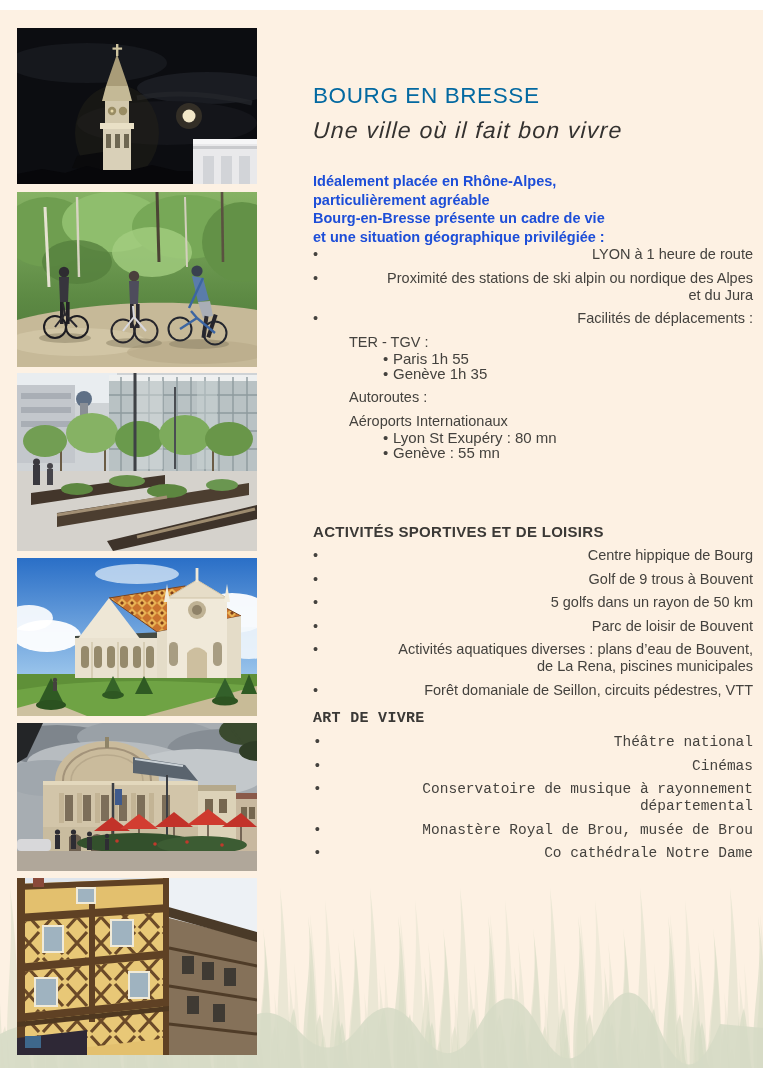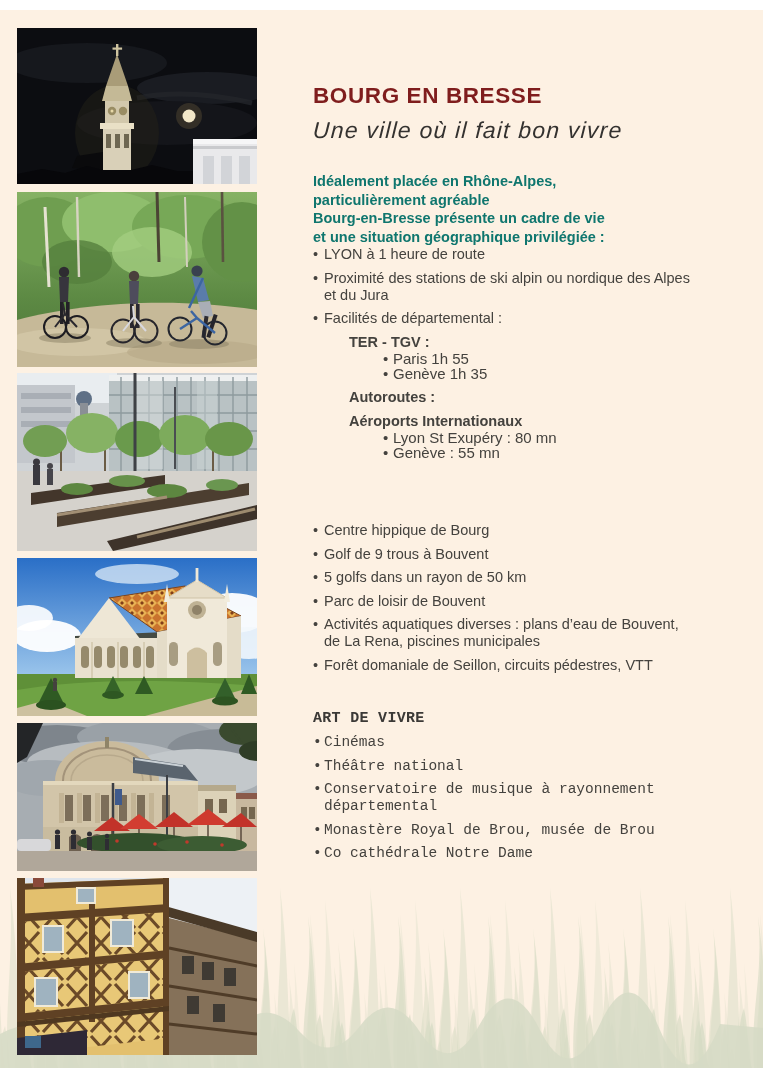--- a/index.html
+++ b/index.html
@@ -4,30 +4,30 @@
 <style>
   html,body{margin:0;padding:0;}
   body{width:763px;height:1080px;background:#ffffff;font-family:"Liberation Sans",sans-serif;position:relative;overflow:hidden;}
   .page{position:absolute;left:0;top:0;width:763px;height:1080px;background:#ffffff;}
   .sheet{position:absolute;left:0;top:10px;width:763px;height:1058px;background:#fdf1e3;overflow:hidden;}
   .grass{position:absolute;left:0;bottom:0;width:763px;height:210px;z-index:0;}
   .photo{position:absolute;left:17px;margin:0;padding:0;z-index:1;}
   .photo svg{display:block;}
   .content{position:absolute;left:313px;top:0;width:440px;z-index:1;color:#44423e;}
   .title-block{position:absolute;left:0;top:73px;width:440px;}
-  .page-title{margin:0;font-size:22.5px;line-height:26px;font-weight:bold;color:#7f1d1d;letter-spacing:0.6px;}
+  .page-title{margin:0;font-size:22.5px;line-height:26px;font-weight:normal;color:#0369a1;letter-spacing:0.6px;}
   .page-subtitle{margin:6px 0 0;font-size:23px;line-height:30px;font-style:italic;color:#343230;letter-spacing:1.2px;transform:skewX(-3deg);transform-origin:left;}
   .intro-block{position:absolute;left:0;top:162px;width:440px;}
-  .intro-line{font-weight:bold;font-size:14.5px;line-height:18.5px;color:#0f766e;}
+  .intro-line{font-weight:bold;font-size:14.5px;line-height:18.5px;color:#1d4ed8;}
   ul.blist{list-style:none;margin:0;padding:0;}
-  ul.blist>li{position:relative;padding-left:11px;font-size:14.5px;line-height:17px;margin-bottom:6.5px;white-space:pre-line;}
+  ul.blist>li{position:relative;padding-left:11px;font-size:14.5px;line-height:17px;margin-bottom:6.5px;white-space:pre-line;text-align:right;}
   ul.blist>li::before{content:"\2022";position:absolute;left:0;top:0;color:#44423e;}
   .geo-list{margin-top:5px;}
   .tgroup{margin-left:36px;margin-top:3px;margin-bottom:7px;}
-  .tgroup-label{font-size:14.5px;line-height:17px;font-weight:bold;}
+  .tgroup-label{font-size:14.5px;line-height:17px;}
   ul.sublist{list-style:none;margin:0 0 0 34px;padding:0;}
   ul.sublist>li{position:relative;padding-left:10px;font-size:15px;line-height:15.5px;}
   ul.sublist>li::before{content:"\2022";position:absolute;left:0;top:0;}
   .section{position:absolute;left:0;width:440px;}
   .section-sports{top:512px;}
   .section-art{top:699px;font-family:Liberation Mono, monospace;}
   .section-heading{margin:0 0 6px;font-size:15px;line-height:19px;font-weight:bold;color:#3b3936;letter-spacing:0.3px;}
 </style>
 </head>
 <body>
@@ -410,21 +410,21 @@
       <div class="intro-block">
         <div class="intro-line">Idéalement placée en Rhône-Alpes,</div>
         <div class="intro-line">particulièrement agréable</div>
         <div class="intro-line">Bourg-en-Bresse présente un cadre de vie</div>
         <div class="intro-line">et une situation géographique privilégiée :</div>
 
         <ul class="blist geo-list">
           <li>LYON à 1 heure de route</li>
           <li>Proximité des stations de ski alpin ou nordique des Alpes
 et du Jura</li>
-          <li>Facilités de départemental :</li>
+          <li>Facilités de déplacements :</li>
         </ul>
 
         <div class="tgroup">
           <div class="tgroup-label">TER - TGV :</div>
           <ul class="sublist">
             <li>Paris 1h 55</li>
             <li>Genève 1h 35</li>
           </ul>
         </div>
         <div class="tgroup">
@@ -433,36 +433,37 @@
         <div class="tgroup">
           <div class="tgroup-label">Aéroports Internationaux</div>
           <ul class="sublist">
             <li>Lyon St Exupéry : 80 mn</li>
             <li>Genève : 55 mn</li>
           </ul>
         </div>
       </div>
 
       <div class="section section-sports">
+        <h2 class="section-heading">ACTIVITÉS SPORTIVES ET DE LOISIRS</h2>
         <ul class="blist">
           <li>Centre hippique de Bourg</li>
           <li>Golf de 9 trous à Bouvent</li>
           <li>5 golfs dans un rayon de 50 km</li>
           <li>Parc de loisir de Bouvent</li>
           <li>Activités aquatiques diverses : plans d’eau de Bouvent,
 de La Rena, piscines municipales</li>
           <li>Forêt domaniale de Seillon, circuits pédestres, VTT</li>
         </ul>
       </div>
 
       <div class="section section-art">
         <h2 class="section-heading">ART DE VIVRE</h2>
         <ul class="blist">
+          <li>Théâtre national</li>
           <li>Cinémas</li>
-          <li>Théâtre national</li>
           <li>Conservatoire de musique à rayonnement départemental</li>
           <li>Monastère Royal de Brou, musée de Brou</li>
           <li>Co cathédrale Notre Dame</li>
         </ul>
       </div>
     </div>
 
   </div>
 </div>
 

